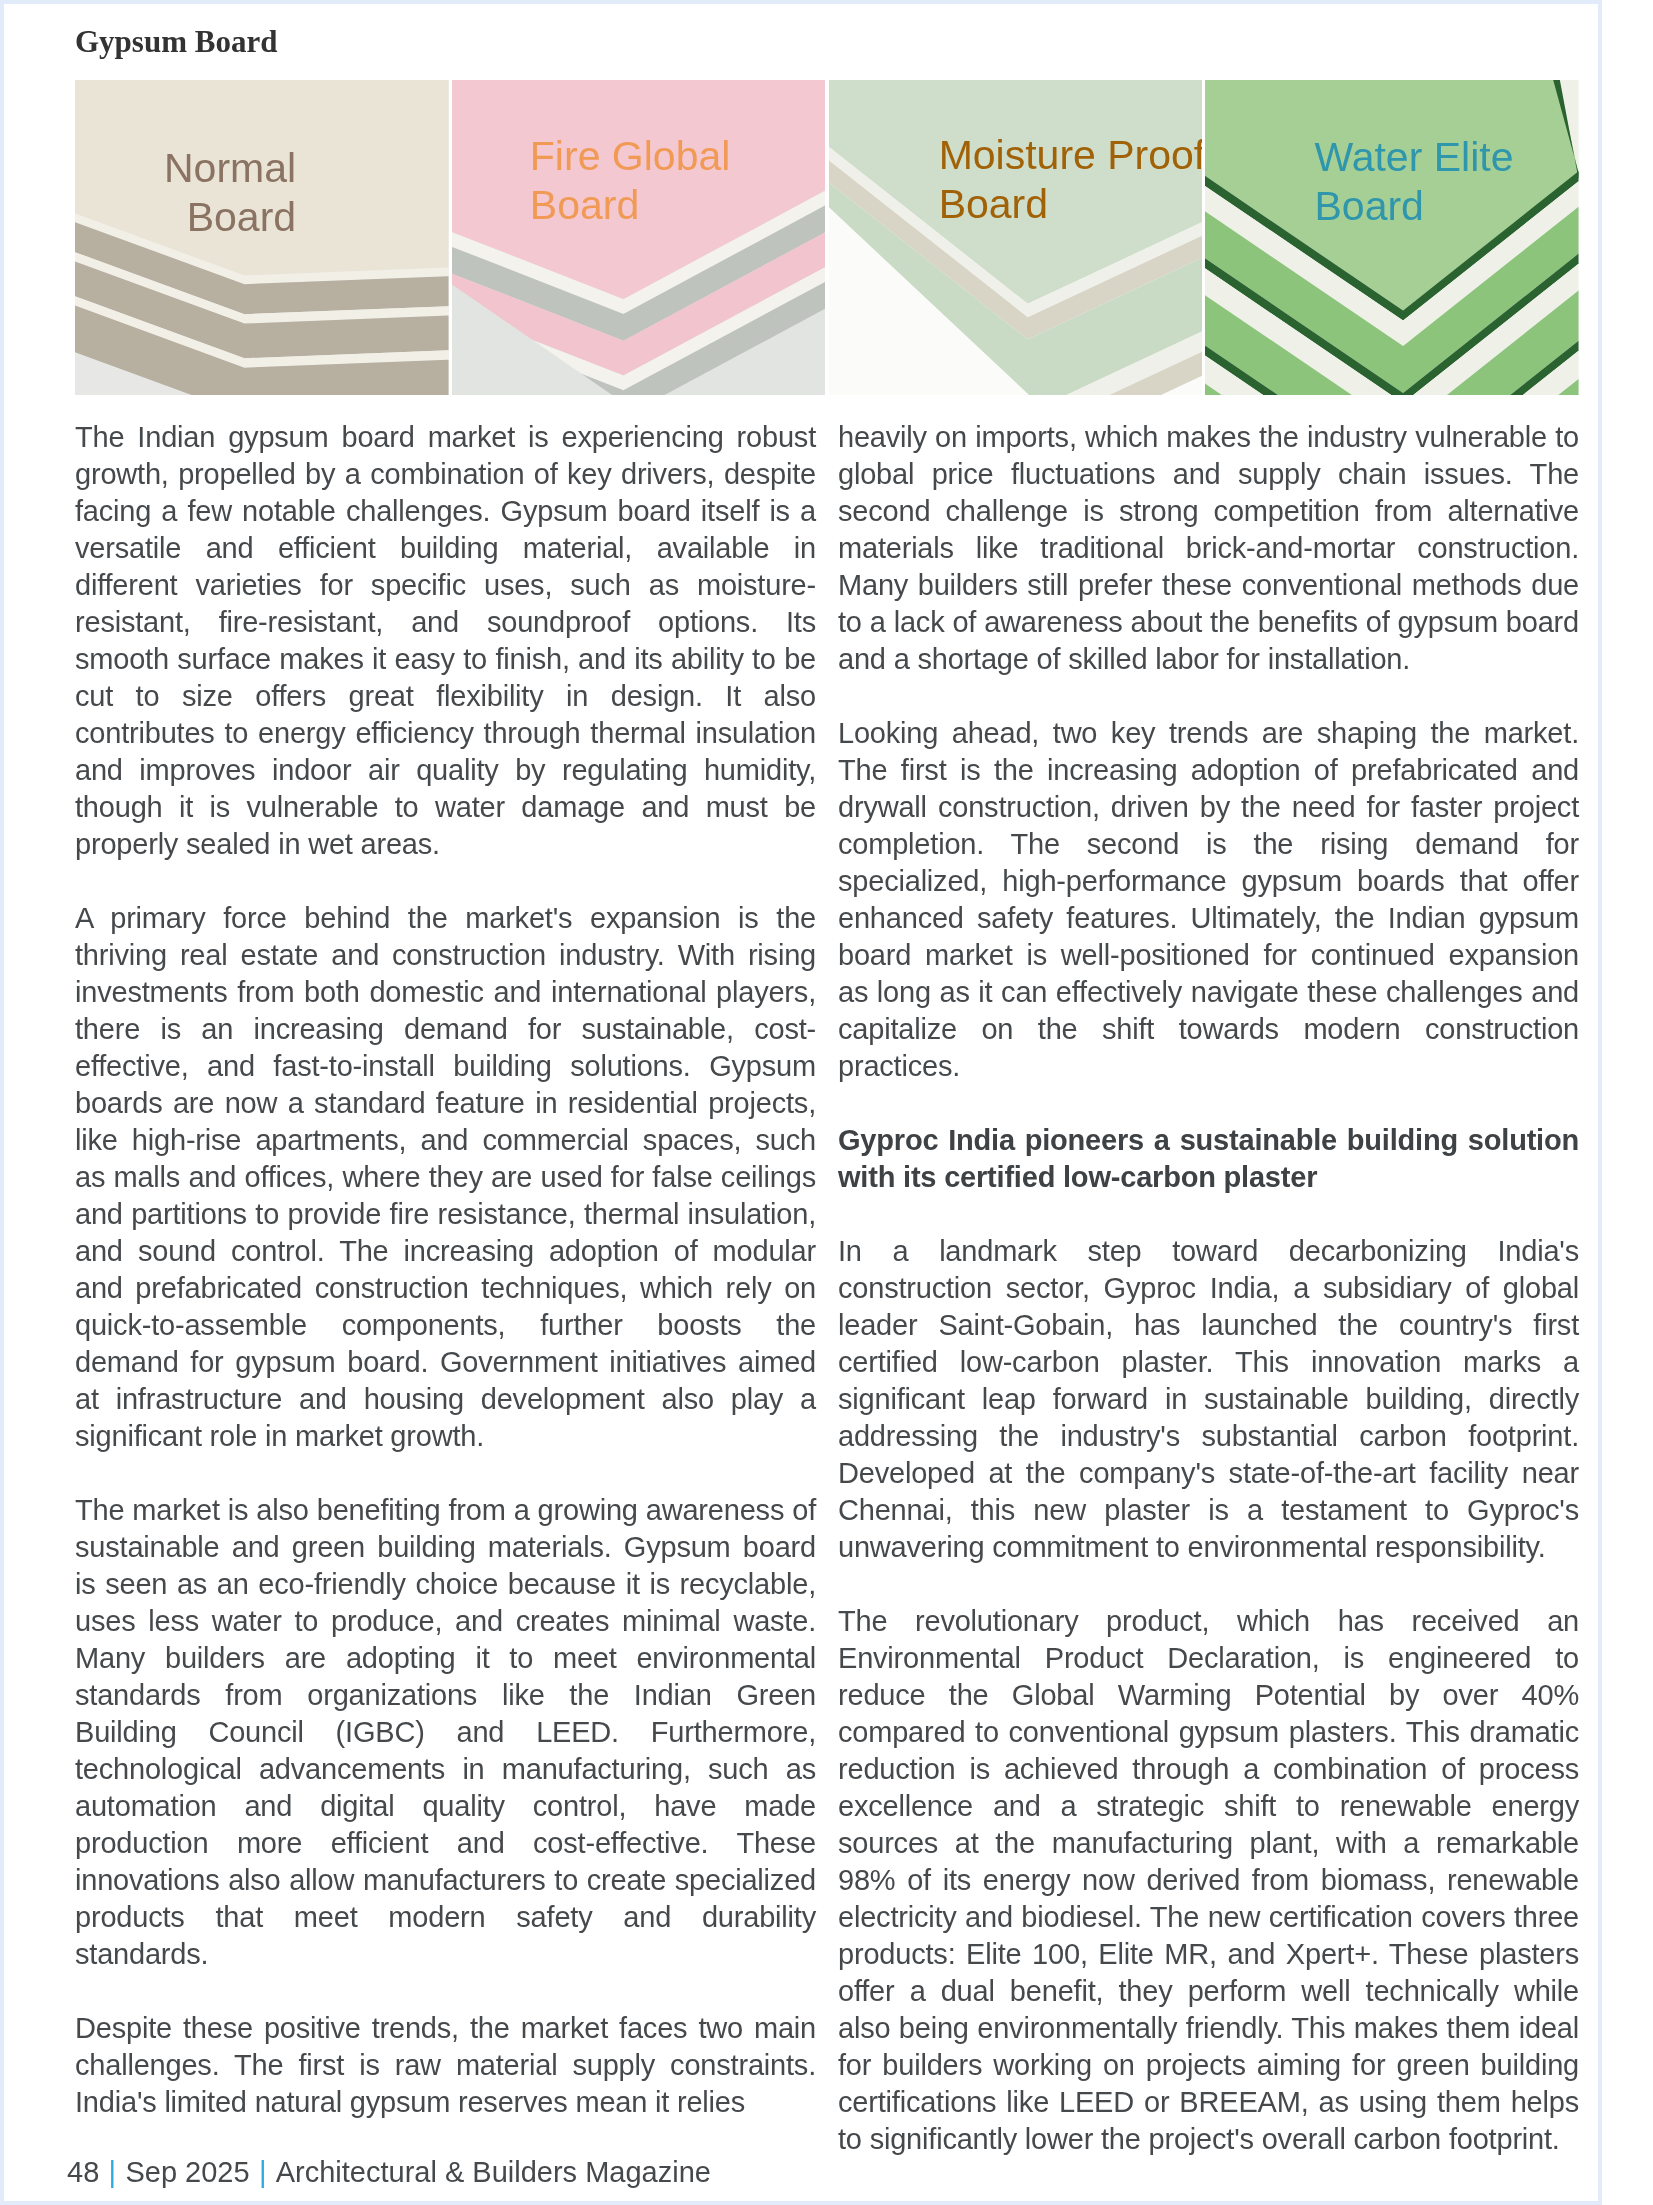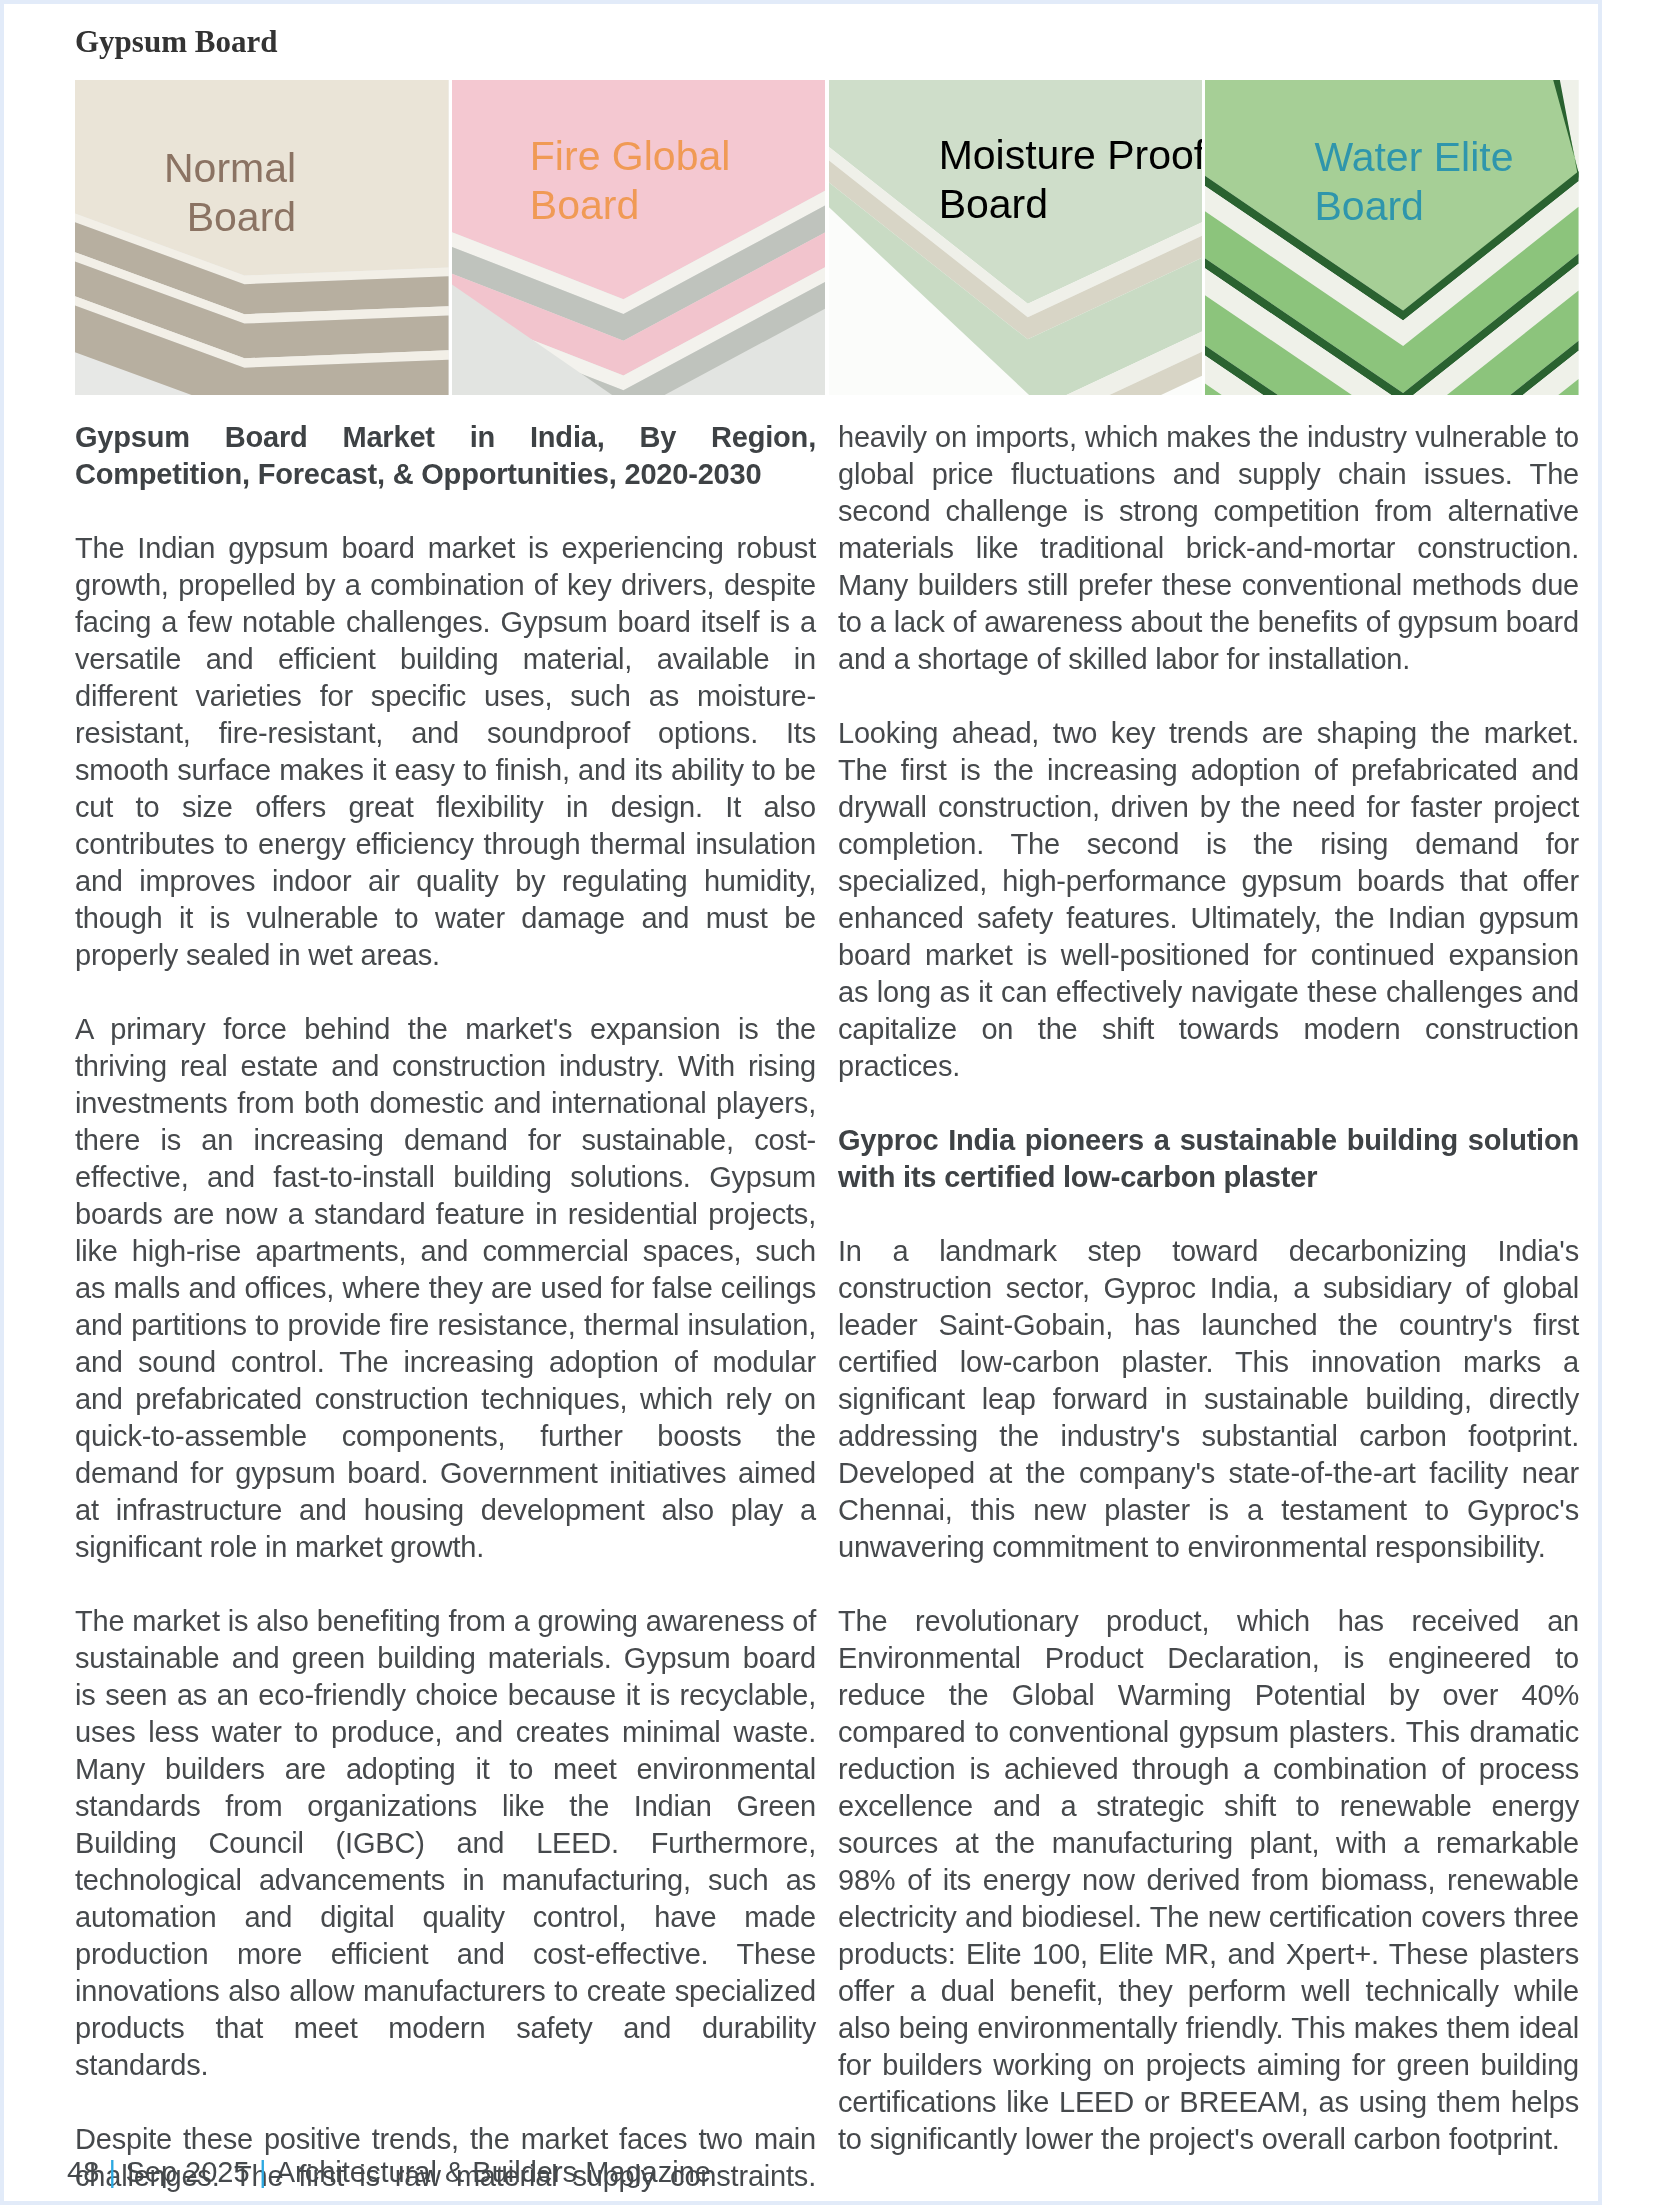--- a/index.html
+++ b/index.html
@@ -108,21 +108,21 @@
       <svg class="board-svg" viewBox="0 0 560 470" preserveAspectRatio="none" aria-hidden="true">
         <rect x="0" y="0" width="560" height="470" fill="#fbfcfa"></rect>
         <polygon points="0,0 560,0 560,212 298,334 0,100" fill="#cfdeca"></polygon>
         <polygon points="0,100 298,334 560,212 560,232 298,354 0,120" fill="#eff0e9"></polygon>
         <polygon points="0,120 298,354 560,232 560,265 298,387 0,153" fill="#d8d5c6"></polygon>
         <polygon points="0,153 298,387 560,265 560,375 298,497 0,263" fill="#c9dbc4"></polygon>
         <polygon points="0,263 298,497 560,375 560,405 298,527 0,293" fill="#eff0e9"></polygon>
         <polygon points="0,293 298,527 560,405 560,441 298,563 0,329" fill="#d8d5c6"></polygon>
         <polygon points="0,190 300,470 0,470" fill="#fbfcfa"></polygon>
       </svg>
-      <div class="board-label label-pos-2" style="color: #000000;">
+      <div class="board-label label-pos-2" style="color: #a16207;">
         <div>Moisture Proof</div>
         <div>Board</div>
       </div>
     </div>
 
     <div class="board-card">
       <svg class="board-svg" viewBox="0 0 560 470" preserveAspectRatio="none" aria-hidden="true">
         <rect x="0" y="0" width="560" height="470" fill="#f4f6f3"></rect>
         <polygon points="0,0 530,0 560,138 297,344 0,143" fill="#a6cf96"></polygon>
         <polygon points="530,0 560,0 560,138" fill="#eff1e9"></polygon>
@@ -139,21 +139,20 @@
       </svg>
       <div class="board-label label-pos-3" style="color: rgb(47, 150, 172);">
         <div>Water Elite</div>
         <div>Board</div>
       </div>
     </div>
 
   </div>
 
   <div class="column column-left">
-    <p class="article-heading">Gypsum Board Market in India, By Region, Competition, Forecast, &amp; Opportunities, 2020-2030</p>
     <p>The Indian gypsum board market is experiencing robust growth, propelled by a combination of key drivers, despite facing a few notable challenges. Gypsum board itself is a versatile and efficient building material, available in different varieties for specific uses, such as moisture-resistant, fire-resistant, and soundproof options. Its smooth surface makes it easy to finish, and its ability to be cut to size offers great flexibility in design. It also contributes to energy efficiency through thermal insulation and improves indoor air quality by regulating humidity, though it is vulnerable to water damage and must be properly sealed in wet areas.</p>
     <p>A primary force behind the market's expansion is the thriving real estate and construction industry. With rising investments from both domestic and international players, there is an increasing demand for sustainable, cost-effective, and fast-to-install building solutions. Gypsum boards are now a standard feature in residential projects, like high-rise apartments, and commercial spaces, such as malls and offices, where they are used for false ceilings and partitions to provide fire resistance, thermal insulation, and sound control. The increasing adoption of modular and prefabricated construction techniques, which rely on quick-to-assemble components, further boosts the demand for gypsum board. Government initiatives aimed at infrastructure and housing development also play a significant role in market growth.</p>
     <p>The market is also benefiting from a growing awareness of sustainable and green building materials. Gypsum board is seen as an eco-friendly choice because it is recyclable, uses less water to produce, and creates minimal waste. Many builders are adopting it to meet environmental standards from organizations like the Indian Green Building Council (IGBC) and LEED. Furthermore, technological advancements in manufacturing, such as automation and digital quality control, have made production more efficient and cost-effective. These innovations also allow manufacturers to create specialized products that meet modern safety and durability standards.</p>
     <p>Despite these positive trends, the market faces two main challenges. The first is raw material supply constraints. India's limited natural gypsum reserves mean it relies</p>
   </div>
 
   <div class="column column-right">
     <p>heavily on imports, which makes the industry vulnerable to global price fluctuations and supply chain issues. The second challenge is strong competition from alternative materials like traditional brick-and-mortar construction. Many builders still prefer these conventional methods due to a lack of awareness about the benefits of gypsum board and a shortage of skilled labor for installation.</p>
     <p>Looking ahead, two key trends are shaping the market. The first is the increasing adoption of prefabricated and drywall construction, driven by the need for faster project completion. The second is the rising demand for specialized, high-performance gypsum boards that offer enhanced safety features. Ultimately, the Indian gypsum board market is well-positioned for continued expansion as long as it can effectively navigate these challenges and capitalize on the shift towards modern construction practices.</p>
     <p class="article-heading">Gyproc India pioneers a sustainable building solution with its certified low-carbon plaster</p>

